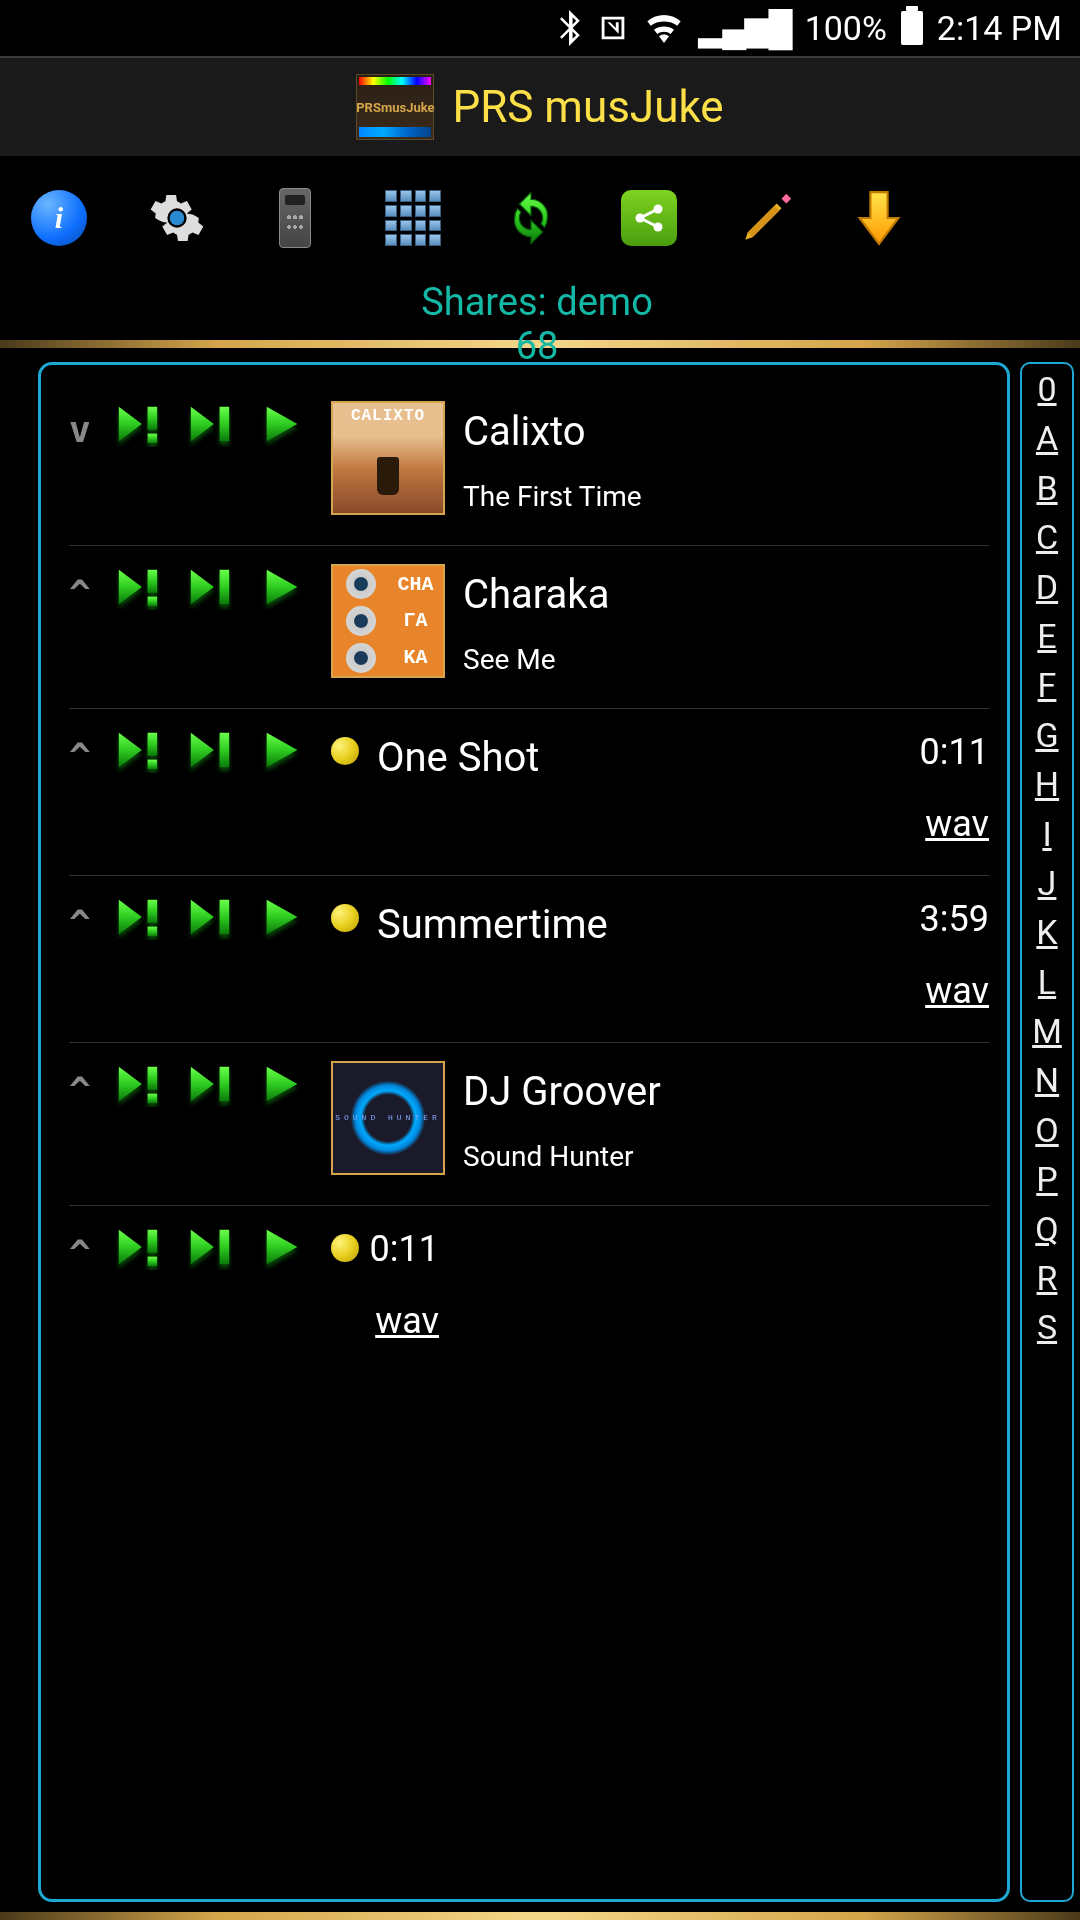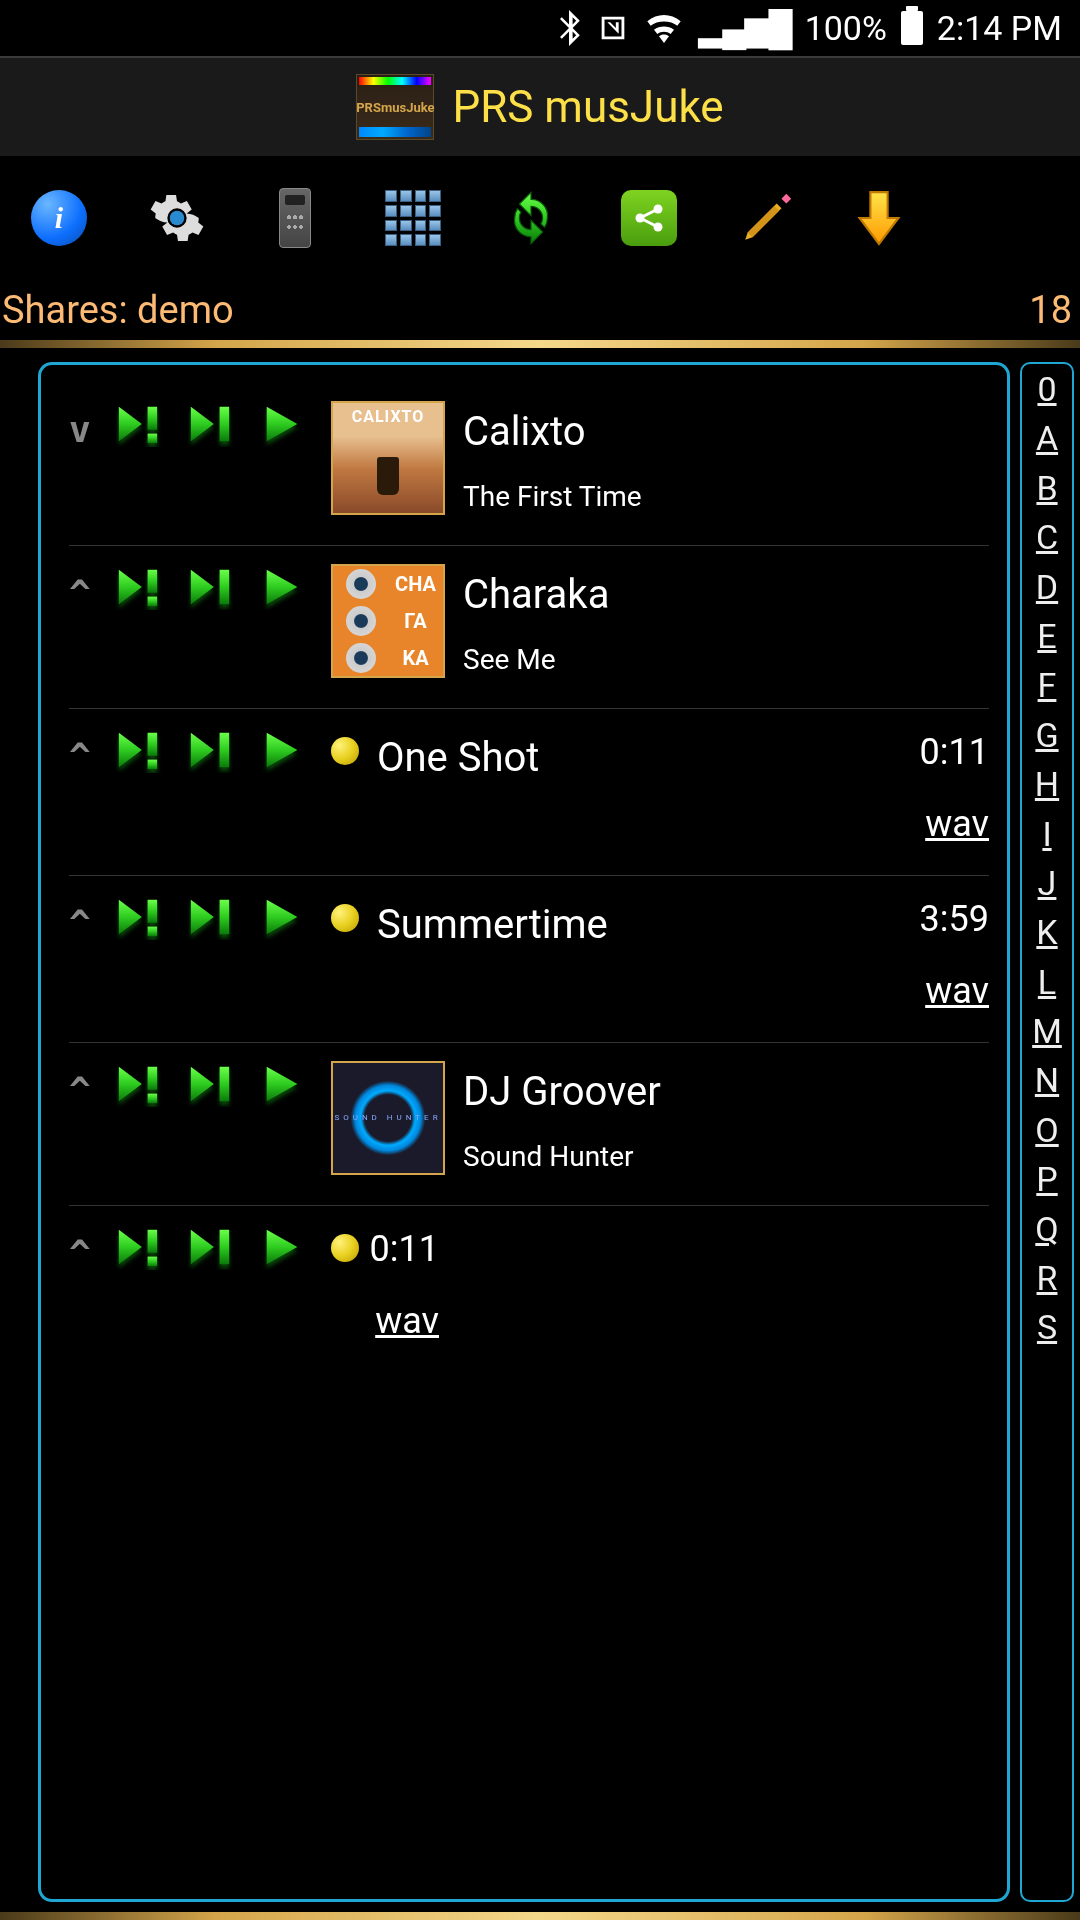--- a/index.html
+++ b/index.html
@@ -29,31 +29,31 @@
     radial-gradient(circle at 20% 50%, #aaa 2px, transparent 2px),
     radial-gradient(circle at 50% 50%, #aaa 2px, transparent 2px),
     radial-gradient(circle at 80% 50%, #aaa 2px, transparent 2px); background-size:100% 100%;}
   .grid-ic { width:56px; height:56px; display:grid; grid-template-columns:repeat(4,1fr); grid-template-rows:repeat(4,1fr); gap:3px;}
   .grid-ic span { background: linear-gradient(#9ac5e8,#5a8fc0); border:1px solid #3a5f80;}
   .sync-ic { width:56px; height:56px; }
   .share-ic { width:56px; height:56px; background: linear-gradient(#7ed321,#4a9e0e); border-radius:10px; display:flex; align-items:center; justify-content:center;}
   .pencil-ic { width:62px; height:62px;}
   .arrow-ic { width:46px; height:56px; }
   
-  .shares-bar { height: 60px; display: flex; justify-content: space-between; align-items: center; padding: 0 8px 0 2px; font-size: 38px; color:#fdba74;}
+  .shares-bar { height: 60px; display: flex; justify-content: space-between; align-items: center; padding: 0 8px 0 2px; font-size: 38px; color:#14b8a6;flex-direction:column;}
   .gold-line { height: 8px; background: linear-gradient(90deg, #4a3a1a, #d4a54a 20%, #f4d88a 50%, #d4a54a 80%, #4a3a1a); }
   
   .main { display:flex; padding: 14px 6px 10px 38px; height: calc(100% - 56px - 100px - 124px - 60px - 8px - 8px); }
   .track-panel { flex:1; border: 3px solid #1fa7d4; border-radius: 14px; padding: 18px 18px 18px 28px; overflow:hidden; margin-right:10px;}
   .row { display:flex; align-items:flex-start; border-bottom: 1px solid #333; padding: 18px 0 30px 0; min-height:150px;}
   .row:last-child { border-bottom:none; }
   .caret { width:40px; font-size:36px; color:#888; font-weight:bold; padding-top:8px; font-family:monospace;}
   .ctrls { display:flex; gap:26px; padding-top:0px; margin-left:6px;}
   .pbtn { width:46px; height:46px; cursor:pointer;}
-  .art { width:114px; height:114px; margin-left:26px; border:2px solid #d4a54a; object-fit:cover; flex-shrink:0;}
+  .art { width:114px; height:114px; margin-left:26px; border:2px solid #d4a54a; object-fit:cover; flex-shrink:0;font-family:Liberation Mono, monospace;}
   .art-calixto { background: linear-gradient(#e8c090 30%, #c07840 60%, #8a4a2a); position:relative;}
   .art-calixto::before{content:"CALIXTO"; position:absolute; top:4px; left:0; right:0; text-align:center; font-size:16px; color:#fff; font-weight:bold; letter-spacing:1px;}
   .art-calixto::after{content:""; position:absolute; bottom:18px; left:40%; width:22px; height:38px; background:#2a1a0a; border-radius:3px 3px 6px 6px;}
   .art-charaka { background:#e8852a; display:grid; grid-template-columns:1fr 1fr; grid-template-rows:1fr 1fr 1fr; font-size:20px; color:#fff; font-weight:bold;}
   .art-charaka span{display:flex;align-items:center;justify-content:center;}
   .art-charaka .eye{width:30px;height:30px;border-radius:50%;background:radial-gradient(circle,#1a3a5a 30%,#ccc 35%,#ddd);margin:auto;}
   .art-dj { background: radial-gradient(circle at center, transparent 30%, #0af 35%, #08d 42%, transparent 48%), #1a1a2a; position:relative;}
   .art-dj::after{content:"SOUND HUNTER"; position:absolute; top:45%; left:0; right:0; text-align:center; font-size:8px; letter-spacing:4px; color:#8af;}
   .dot { width:28px; height:28px; border-radius:50%; background: radial-gradient(circle at 30% 30%, #fff27a, #e8d020, #b89a00); margin-left:26px; margin-top:10px; flex-shrink:0;}
   .meta { margin-left:18px; flex:1; min-width:0;}
@@ -167,21 +167,21 @@
   </div>
   <div class="tb-icon" style="margin-left:-6px;">
     <svg class="arrow-ic" width="46" height="56" viewBox="0 0 20 26">
         <path fill="url(#ylw)" stroke="#c07a00" d="M6 1h8v12h5L10 25 1 13h5V1z"></path>
       </svg>
   </div>
 </div>
 
 <div class="shares-bar">
   <span>Shares: demo</span>
-  <span>18</span>
+  <span>68</span>
 </div>
 <div class="gold-line"></div>
 
 <div class="main">
   <div class="track-panel" id="tracks">
       <div class="row">
         <div class="caret">v</div>
         <div class="ctrls">
           <div class="pbtn"><svg width="46" height="46" viewBox="0 0 24 24">
               <path class="play-svg" d="M2 3l12 9L2 21V3z"></path>

